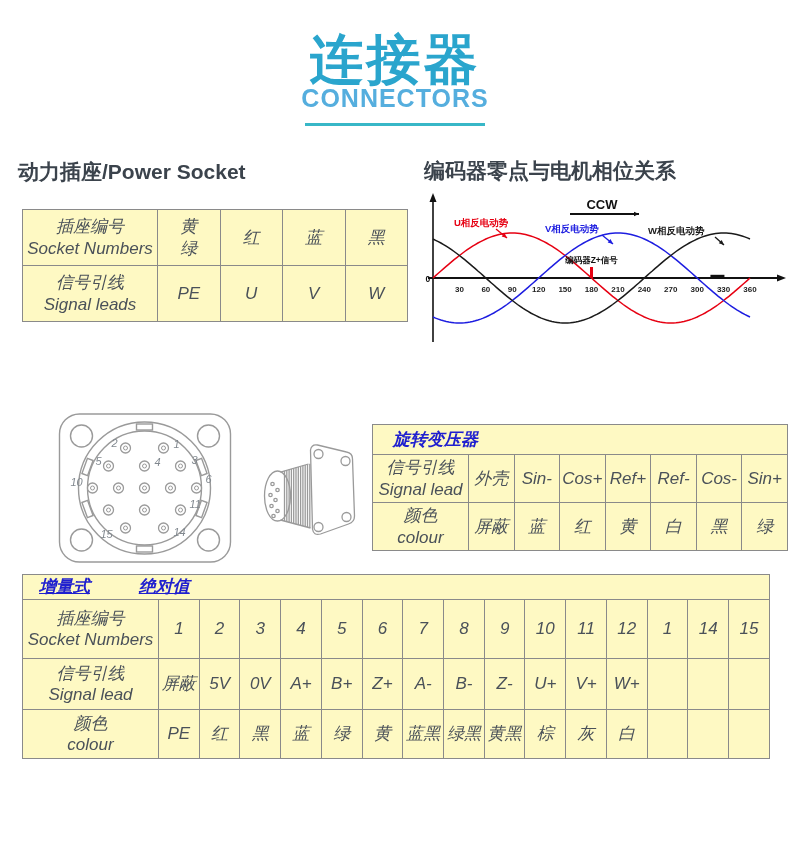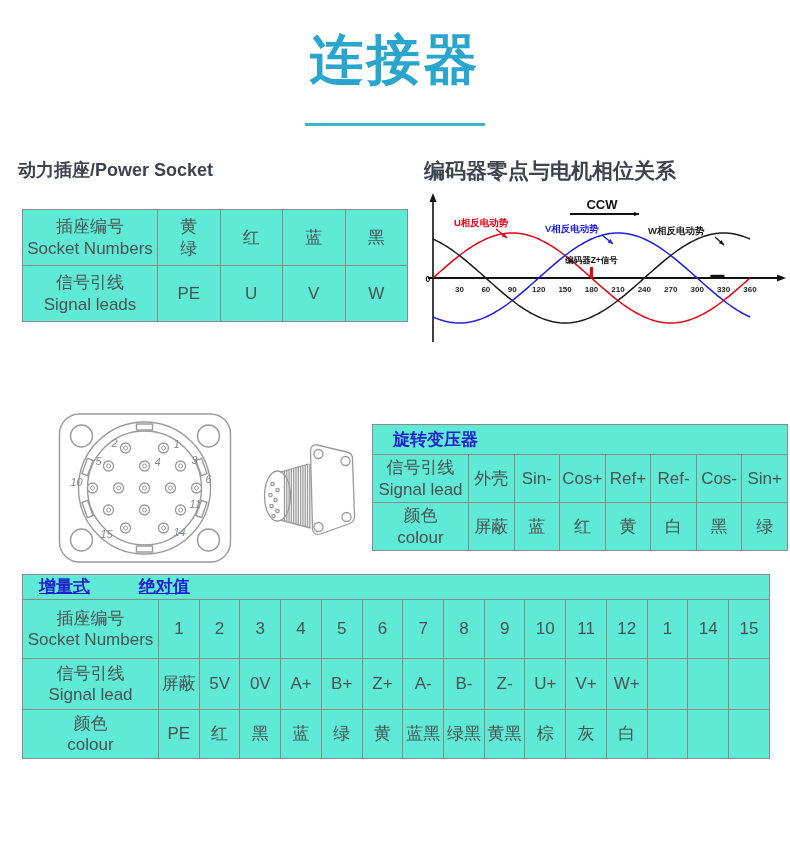--- a/index.html
+++ b/index.html
@@ -12,27 +12,27 @@
 
   
   .page-title{position:absolute;top:24px;left:0;width:100%;text-align:center;
     font-size:54px;font-weight:bold;color:#2aa5cd;letter-spacing:3px;margin:0;}
   .page-subtitle{position:absolute;top:84px;left:0;width:100%;text-align:center;
     font-size:25px;font-weight:600;color:#55aede;letter-spacing:1px;}
   .title-underline{position:absolute;top:123px;left:305px;width:180px;height:3px;background:#38b7c7;}
 
   
   .h{position:absolute;margin:0;font-weight:bold;color:#3b434c;}
-  .h-power{left:18px;top:158px;font-size:18px;}
+  .h-power{left:18px;top:158px;font-size:21px;}
   .h-chart{left:424px;top:157px;font-size:21px;}
   .h-encoder{left:18px;top:361px;font-size:21px;}
   .h-encoder .suffix{margin-left:12px;}
 
   
-  table.tbl{border-collapse:collapse;table-layout:fixed;position:absolute;background:#5eead4;}
+  table.tbl{border-collapse:collapse;table-layout:fixed;position:absolute;background:#fef9c3;font-style:italic;}
   table.tbl td{border:1.5px solid #8a8a8a;text-align:center;vertical-align:middle;
     color:#4a5159;font-size:17px;line-height:1.25;padding:0;overflow:hidden;}
 
   .power-table{left:22px;top:209px;width:386px;}
   .power-table tr{height:56px;}
   .power-table .c-label{width:135px;}
 
   .resolver-table{left:372px;top:424px;width:416px;padding-left:31px;}
   .resolver-table .c-label{width:96px;}
   .resolver-table .title-row{height:30px;}
@@ -58,20 +58,21 @@
   .front-view{position:absolute;left:57px;top:412px;width:176px;height:152px;}
   .side-view{position:absolute;left:246px;top:434px;width:116px;height:112px;}
   svg text{font-family:"Liberation Sans","DejaVu Sans",sans-serif;}
 </style>
 </head>
 <body>
 
 <div class="page">
 
   <h1 class="page-title">连接器</h1>
+  <div class="page-subtitle">CONNECTORS</div>
   <div class="title-underline"></div>
 
   <h2 class="h h-power">动力插座/Power Socket</h2>
 
   <table class="tbl power-table">
     <colgroup>
         <col class="c-label">
         <col span="4">
       </colgroup>
     <tbody id="power-tbody">

